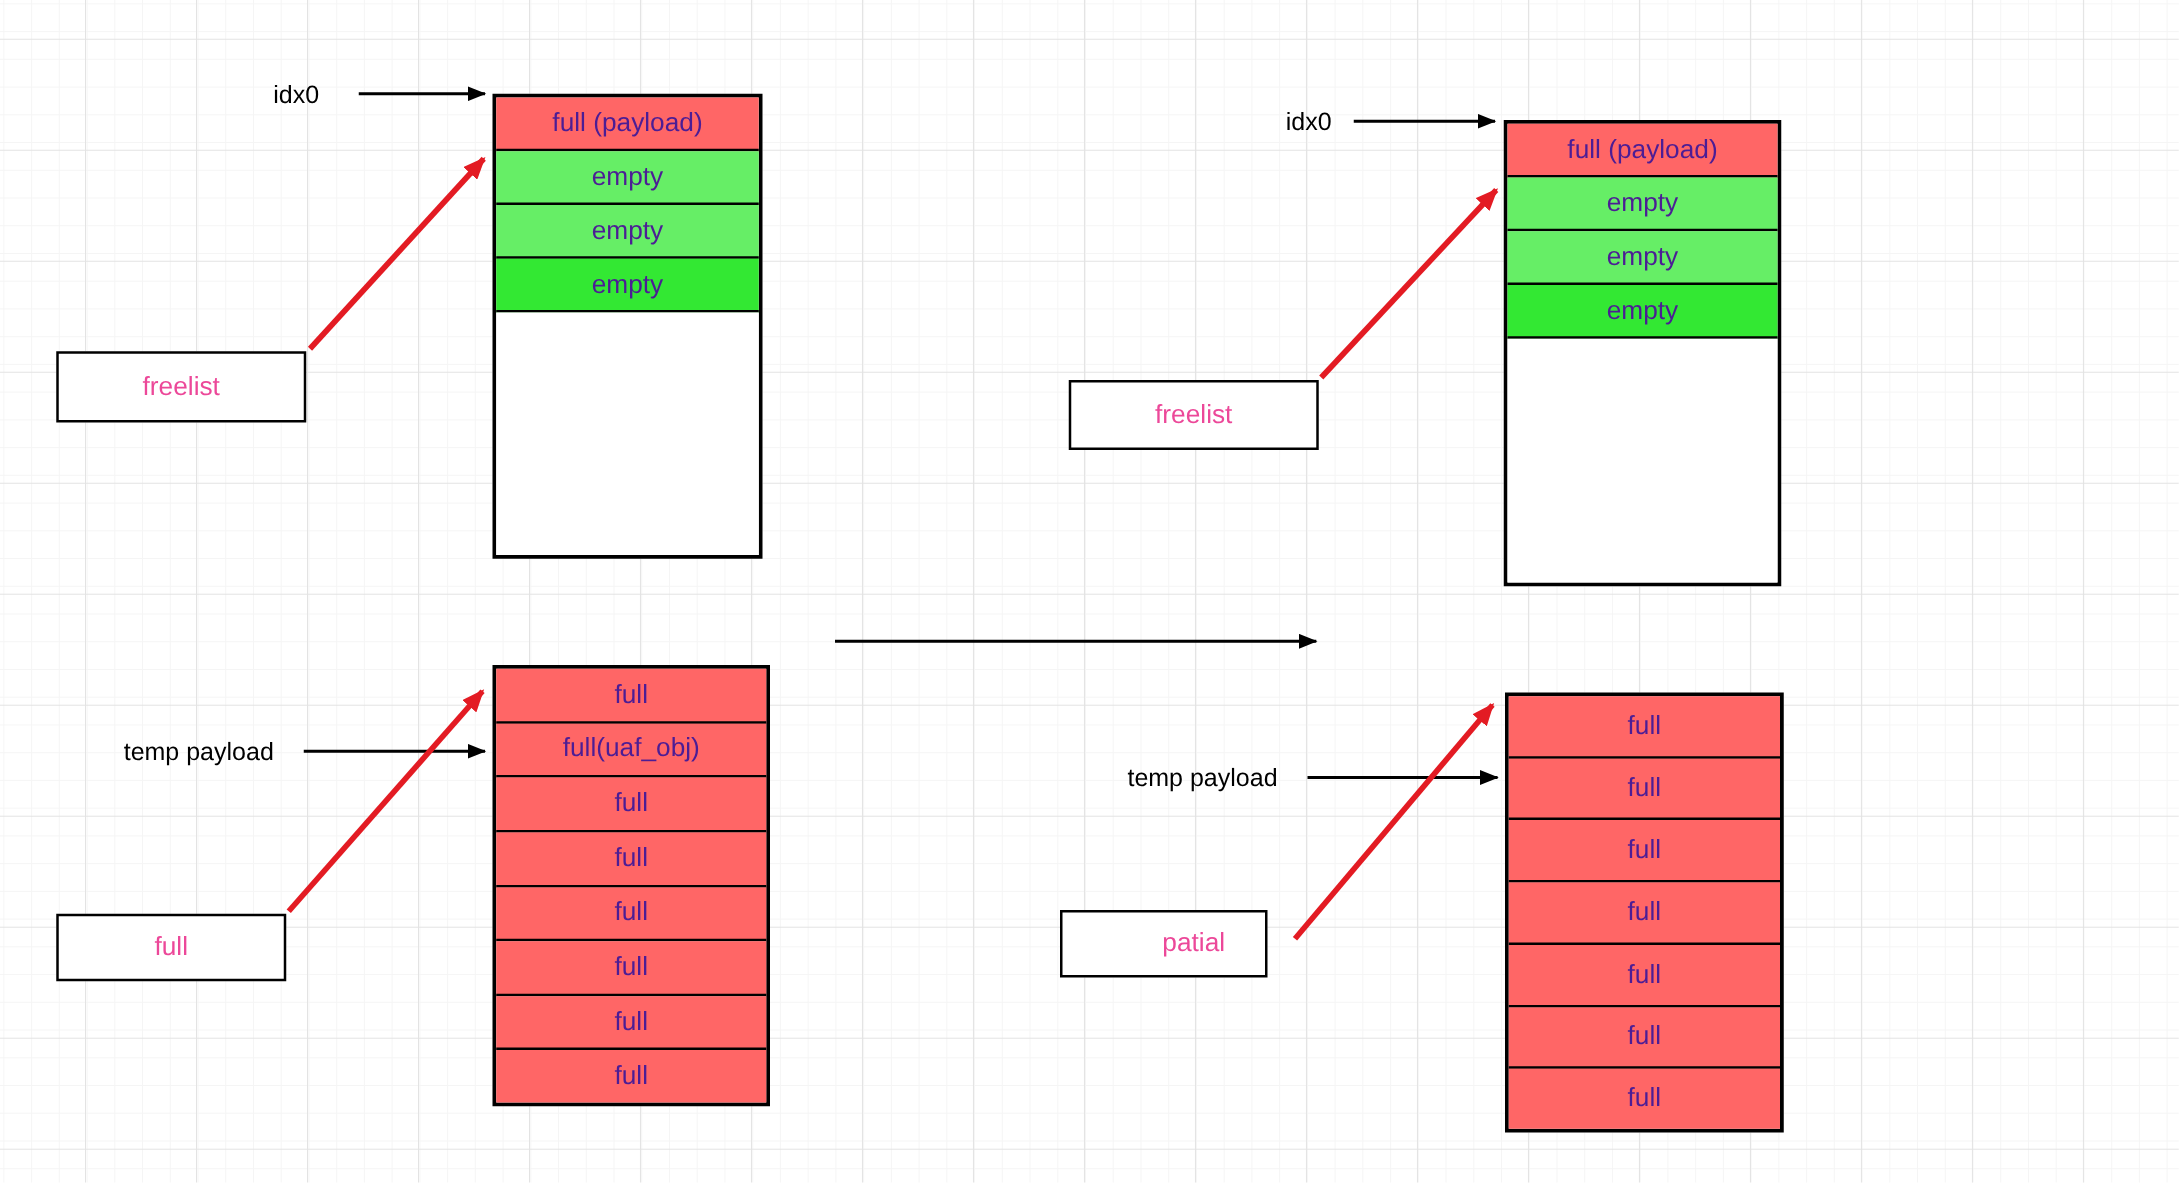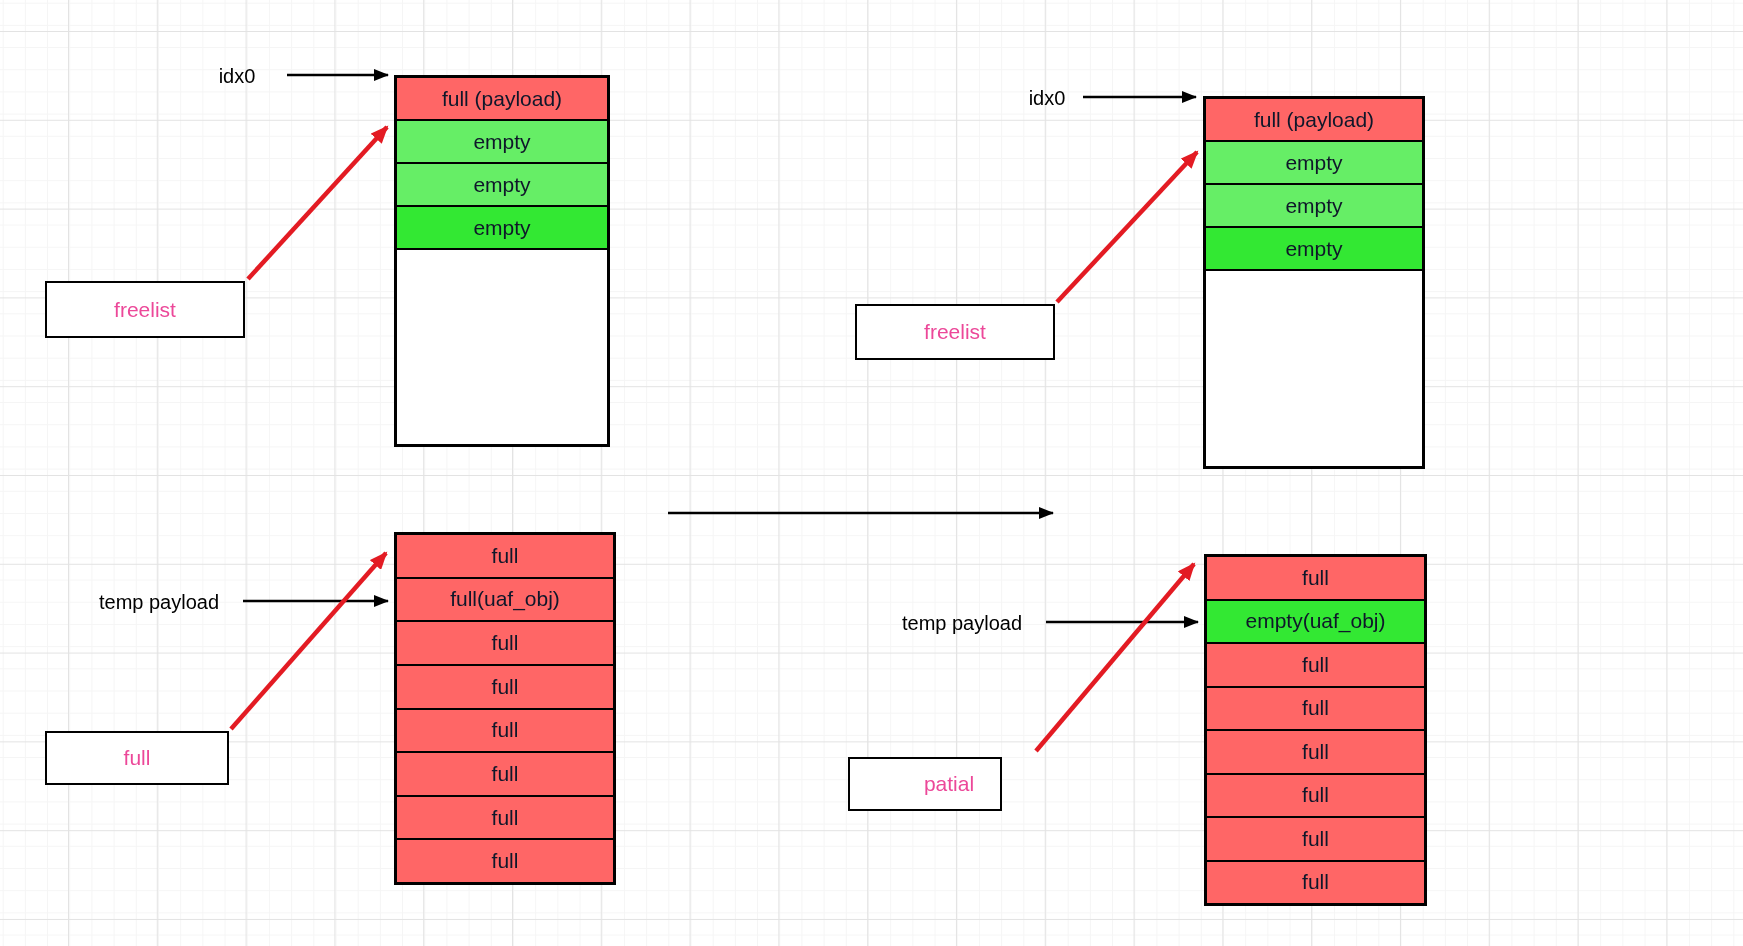--- a/index.html
+++ b/index.html
@@ -22,21 +22,21 @@
     position:absolute;
     display:flex;flex-direction:column;
     border:3px solid #000;
     background:#fff;
     box-sizing:border-box;
     z-index:2;
   }
   .cell{
     display:flex;align-items:center;justify-content:center;
     border-bottom:2px solid #000;
-    font-size:21px;color:#0f172a;
+    font-size:21px;color:#4c1d95;
     box-sizing:border-box;
     flex:0 0 43px;
     overflow:hidden;white-space:nowrap;
   }
   .cell.eq{flex:1 1 0;}
   .cell.last{border-bottom:none;}
   .filler{flex:1 1 auto;background:#fff;}
   .labelbox{
     position:absolute;
     display:flex;align-items:center;justify-content:center;
@@ -117,24 +117,23 @@
     <div class="cell eq" style="background: rgb(255, 102, 102);">full</div>
     <div class="cell eq last" style="background: rgb(255, 102, 102);">full</div>
   </div>
 
   <div class="labelbox" style="left:45px;top:731px;width:184px;height:54px;">full</div>
 
   <div class="floatlabel" style="left:878px;top:609px;width:168px;height:28px;">temp payload</div>
 
   <div class="stack" style="left:1204px;top:554px;width:223px;height:352px;">
     <div class="cell eq" style="background: rgb(255, 102, 102);">full</div>
-    <div class="cell eq" style="background: rgb(51, 232, 51);">empty(uaf_obj)</div>
     <div class="cell eq" style="background: rgb(255, 102, 102);">full</div>
     <div class="cell eq" style="background: rgb(255, 102, 102);">full</div>
     <div class="cell eq" style="background: rgb(255, 102, 102);">full</div>
     <div class="cell eq" style="background: rgb(255, 102, 102);">full</div>
     <div class="cell eq" style="background: rgb(255, 102, 102);">full</div>
     <div class="cell eq last" style="background: rgb(255, 102, 102);">full</div>
   </div>
 
-  <div class="labelbox" style="left:848px;top:757px;width:154px;height:54px;padding-left:48px;">patial</div>
+  <div class="labelbox" style="left:848px;top:728px;width:166px;height:54px;padding-left:48px;">patial</div>
 
 </div>
 
 </body></html>

